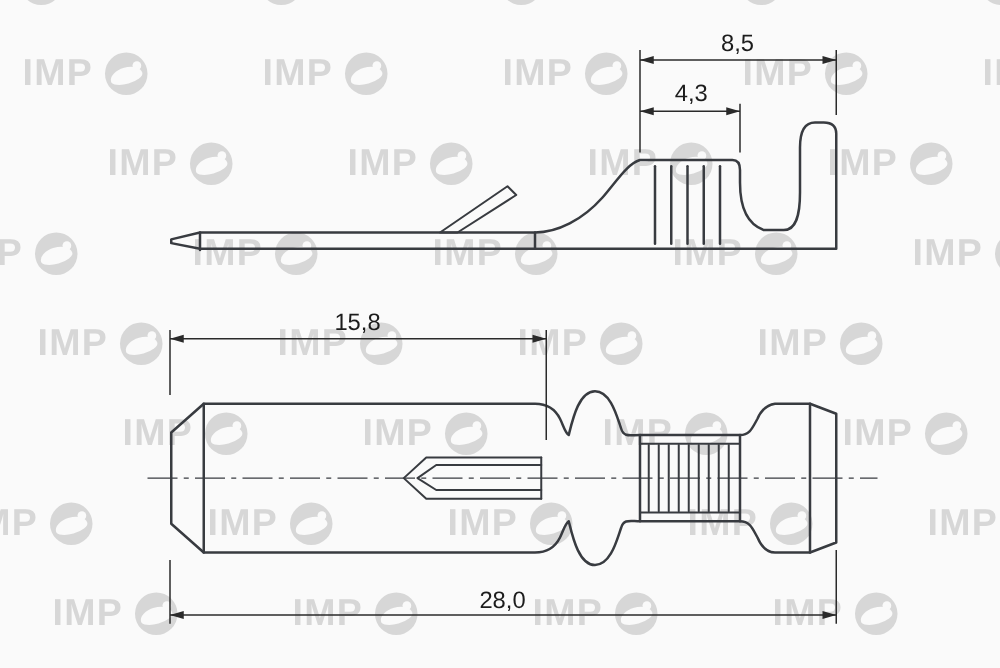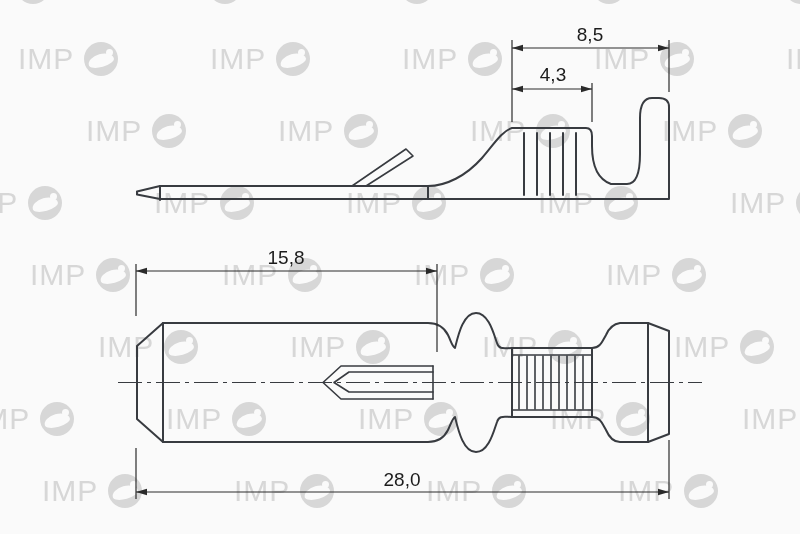--- a/index.html
+++ b/index.html
@@ -1,19 +1,19 @@
 <!DOCTYPE html>
 <html><head>
 <meta charset="utf-8">
 <style>
   html,body{margin:0;padding:0;background:#fafafa;}
   .canvas{position:relative;width:800px;height:534px;overflow:hidden;background:#fafafa;font-family:"Liberation Sans",sans-serif;}
   #watermark{position:absolute;left:0;top:0;width:100%;height:100%;}
   .wm-tile{position:absolute;display:flex;align-items:center;gap:10px;user-select:none;}
-  .wm-text{font-family:"Liberation Sans",sans-serif;font-weight:400;font-size:30px;color:#d7d7d7;letter-spacing:1px;}
+  .wm-text{font-family:"Liberation Sans",sans-serif;font-weight:700;font-size:30px;color:#d7d7d7;letter-spacing:1px;}
   .wm-circle{width:34px;height:34px;border-radius:50%;background:#d7d7d7;position:relative;flex:0 0 auto;}
   .wm-circle::before{content:"";position:absolute;left:4px;top:12px;width:26px;height:13px;background:#fafafa;
      border-radius:50%/60% 60% 40% 40%;transform:rotate(-16deg);}
   .wm-circle::after{content:"";position:absolute;right:5px;top:7px;width:7px;height:7px;background:#fafafa;border-radius:50%;}
   svg.drawing{position:absolute;left:0;top:0;}
   .obj{fill:none;stroke:#383b40;stroke-width:2;stroke-linejoin:round;stroke-linecap:round;}
   .obj-thin{fill:none;stroke:#383b40;stroke-width:1.6;stroke-linejoin:round;stroke-linecap:round;}
   .dim{stroke:#2a2a2a;stroke-width:1.2;fill:none;}
   .dim-text{font-family:"Liberation Sans",sans-serif;font-size:19px;fill:#1c1c1c;text-anchor:middle;}
   .arrow{fill:#2a2a2a;stroke:none;}

